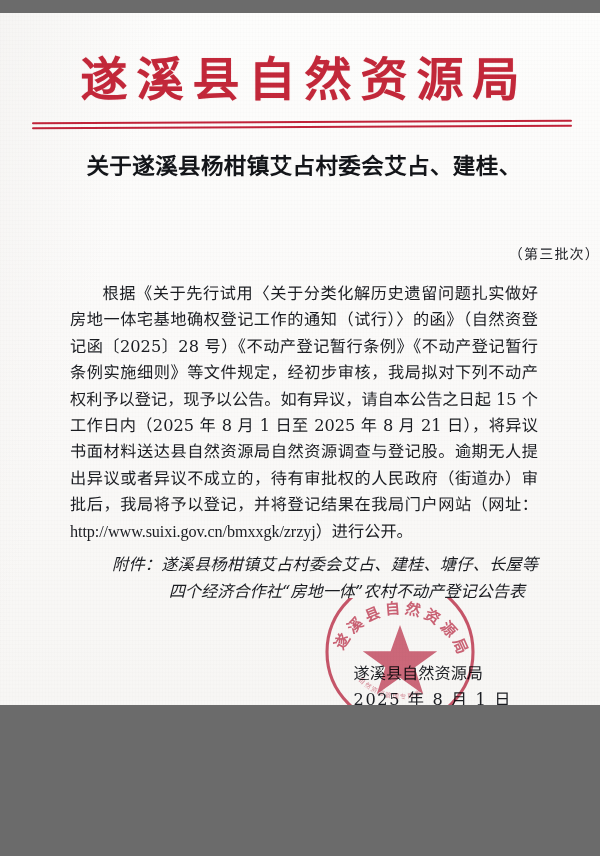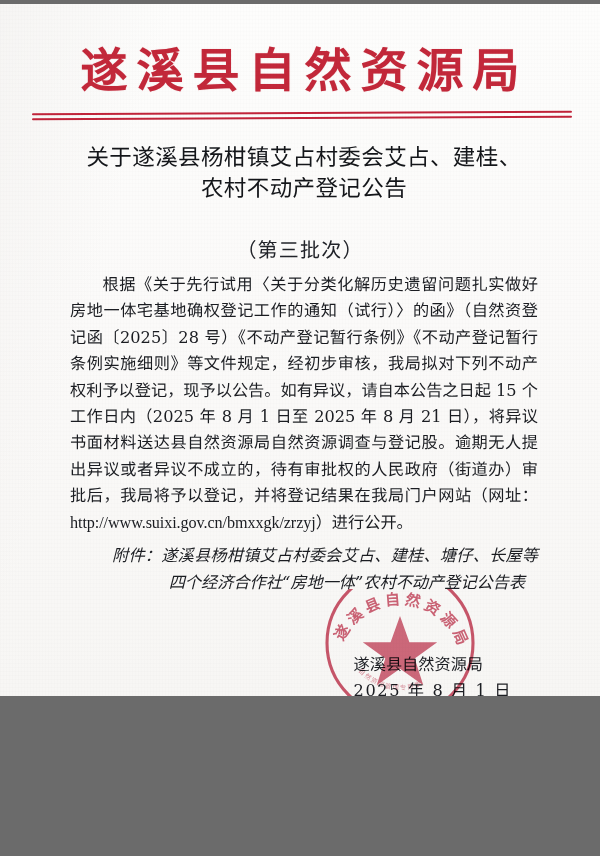--- a/index.html
+++ b/index.html
@@ -5,21 +5,21 @@
 <style>
   html, body {
     margin: 0;
     padding: 0;
     background: #6b6b6b;
   }
   .page {
     position: relative;
     width: 600px;
     height: 692px;
-    margin: 4px auto;
+    margin: 13px auto;
     background:
       linear-gradient(105deg, rgba(240,238,236,0.55) 0%, rgba(255,255,255,0) 22%),
       linear-gradient(180deg, #fdfdfc 0%, #fbfaf9 45%, #f7f6f4 100%);
     overflow: hidden;
     font-family: "DejaVu Serif", "Liberation Serif", serif;
     color: #1d1d1d;
     box-sizing: border-box;
   }
   
   .page::after {
@@ -68,33 +68,33 @@
   .rule-double i.second { margin-top: 3px; height: 2px; }
 
   
   .doc-title {
     position: absolute;
     left: 60px;
     right: 52px;
     top: 138px;
     text-align: center;
     font-family: "DejaVu Serif", "Liberation Serif", serif;
-    font-weight: normal;
+    font-weight: bold;
     font-size: 22.5px;
     line-height: 31px;
     letter-spacing: 0.4px;
     color: #14161a;
   }
   .doc-title .ln { display: block; white-space: nowrap; }
   .doc-subtitle {
     position: absolute;
     left: 0; right: 0;
     top: 230px;
-    text-align: center;
-    font-size: 20px;
+    text-align: right;
+    font-size: 14px;
     letter-spacing: 1.2px;
     color: #22242a;
   }
 
   
   .body-block {
     position: absolute;
     left: 70px;
     right: 62px;
     top: 268px;
@@ -187,21 +187,20 @@
   <div class="masthead">
     <div class="masthead-title">遂溪县自然资源局</div>
   </div>
   <div class="rule-double">
     <i class="first"></i>
       <i class="second"></i>
   </div>
 
   <div class="doc-title">
     <span class="ln">关于遂溪县杨柑镇艾占村委会艾占、建桂、</span>
-    <span class="ln">农村不动产登记公告</span>
   </div>
   <div class="doc-subtitle">（第三批次）</div>
 
   <div class="body-block">
     <p class="indent"><span>根据《关于先行试用〈关于分类化解历史遗留问题扎实做好房地一体宅基地确权登记工作的通知（试行）〉的函》（自然资登记函〔2025〕28 号）《不动产登记暂行条例》《不动产登记暂行条例实施细则》等文件规定，经初步审核，我局拟对下列不动产权利予以登记，现予以公告。如有异议，请自本公告之日起 15 个工作日内（2025 年 8 月 1 日至 2025 年 8 月 21 日），将异议书面材料送达县自然资源局自然资源调查与登记股。逾期无人提出异议或者异议不成立的，待有审批权的人民政府（街道办）审批后，我局将予以登记，并将登记结果在我局门户网站（网址：</span><span class="url">http://www.suixi.gov.cn/bmxxgk/zrzyj</span><span>）进行公开。</span></p>
   </div>
 
   <div class="attachment">
     <p class="hang"><span>附件：</span><span>遂溪县杨柑镇艾占村委会艾占、建桂、塘仔、长屋等四个经济合作社“房地一体”农村不动产登记公告表</span></p>
   </div>

